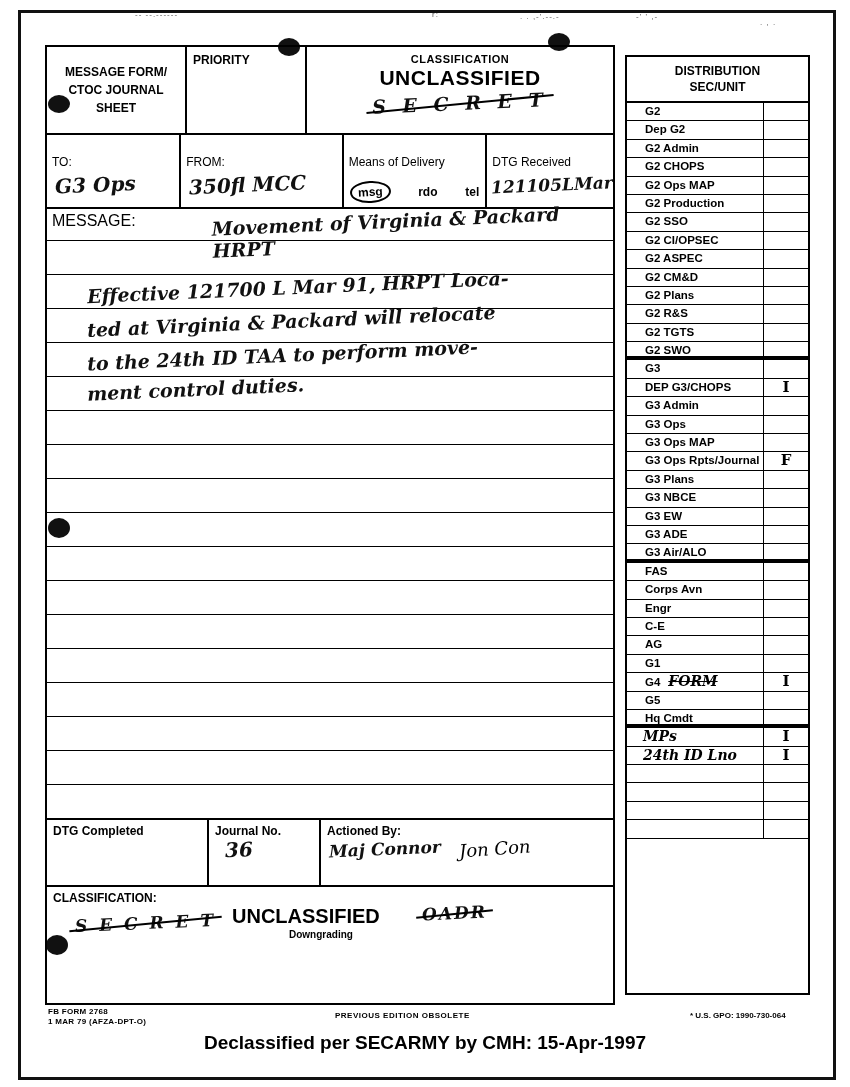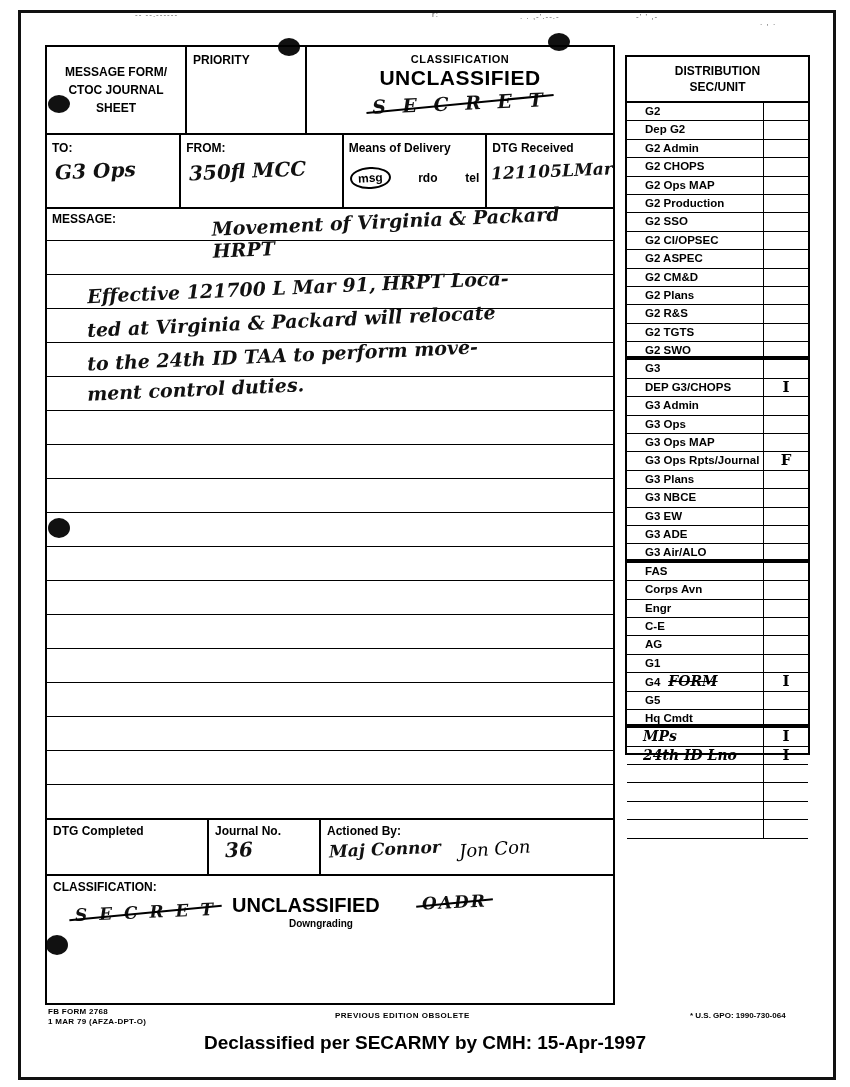--- a/index.html
+++ b/index.html
@@ -43,21 +43,21 @@
     left: 45px; top: 45px;
     width: 570px;
     height: 960px;
     border: 2px solid #000;
     box-sizing: border-box;
   }
   .dist-outer {
     position: absolute;
     left: 625px; top: 55px;
     width: 185px;
-    height: 700px;
+    height: 940px;
     border: 2px solid #000;
     box-sizing: border-box;
   }
 
   
   .hdr-row {
     display: flex;
     height: 88px;
     border-bottom: 2px solid #000;
     box-sizing: border-box;
@@ -130,22 +130,22 @@
     height: 74px;
     border-bottom: 2px solid #000;
     box-sizing: border-box;
   }
   .cell-to { width: 140px; border-right: 2px solid #000; }
   .cell-from { width: 170px; border-right: 2px solid #000; }
   .cell-mod { width: 150px; border-right: 2px solid #000; }
   .cell-dtg { flex: 1; }
   .cell-lbl {
     font-size: 12px;
-    font-weight: bold;
-    padding: 6px 4px 0 5px;
+    font-weight: normal;
+    padding: 20px 4px 0 5px;
   }
   .cell-val {
     padding-left: 8px;
     font-size: 20px;
     margin-top: 4px;
   }
   .mod-line {
     display: flex;
     align-items: center;
     font-size: 12px;
@@ -171,22 +171,22 @@
   
   .msg-lbl-row {
     position: relative;
     height: 32px;
     border-bottom: 1px solid #000;
     box-sizing: border-box;
   }
   .msg-lbl {
     position: absolute;
     left: 5px; top: 3px;
-    font-size: 12px;
-    font-weight: bold;
+    font-size: 16px;
+    font-weight: normal;
   }
   .msg-lbl-row .hw-line {
     position: absolute;
     left: 165px;
     top: 0px;
     font-size: 19px;
   }
 
   .ruled {
     height: 34px;
@@ -204,21 +204,21 @@
   .ruled.action-lbl-row .lbl {
     position: absolute;
     left: 5px; top: 4px;
     font-size: 12px;
     font-weight: bold;
   }
 
   
   .footer-row {
     display: flex;
-    height: 57px;
+    height: 68px;
     border-top: 1px solid #000;
     border-bottom: 2px solid #000;
     box-sizing: border-box;
   }
   .f-dtg { width: 160px; border-right: 2px solid #000; }
   .f-jno { width: 110px; border-right: 2px solid #000; }
   .f-act { flex: 1; }
   .f-lbl { font-size: 12px; font-weight: bold; padding: 4px 0 0 6px; }
   .f-val { font-size: 20px; padding-left: 16px; }
   .sig {

